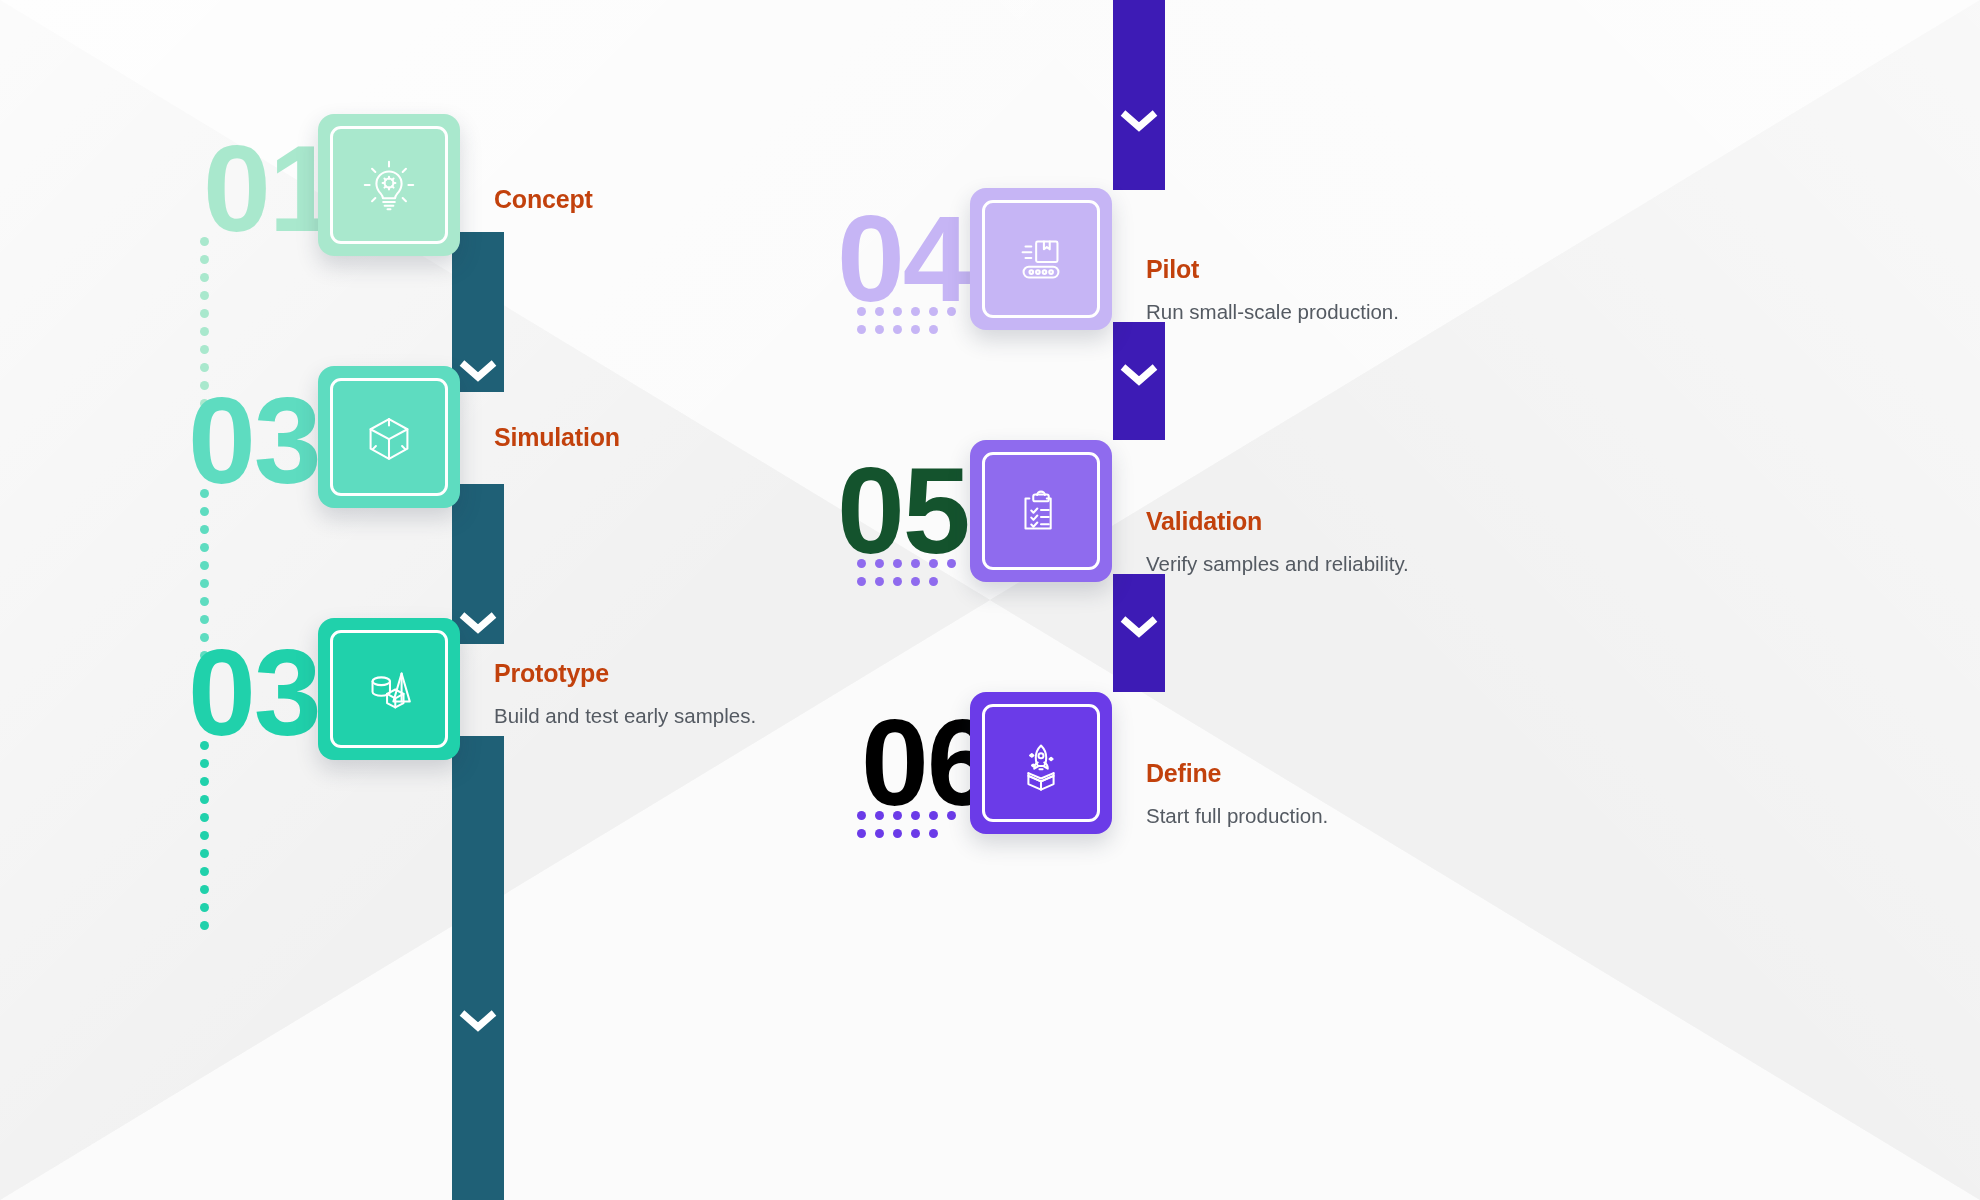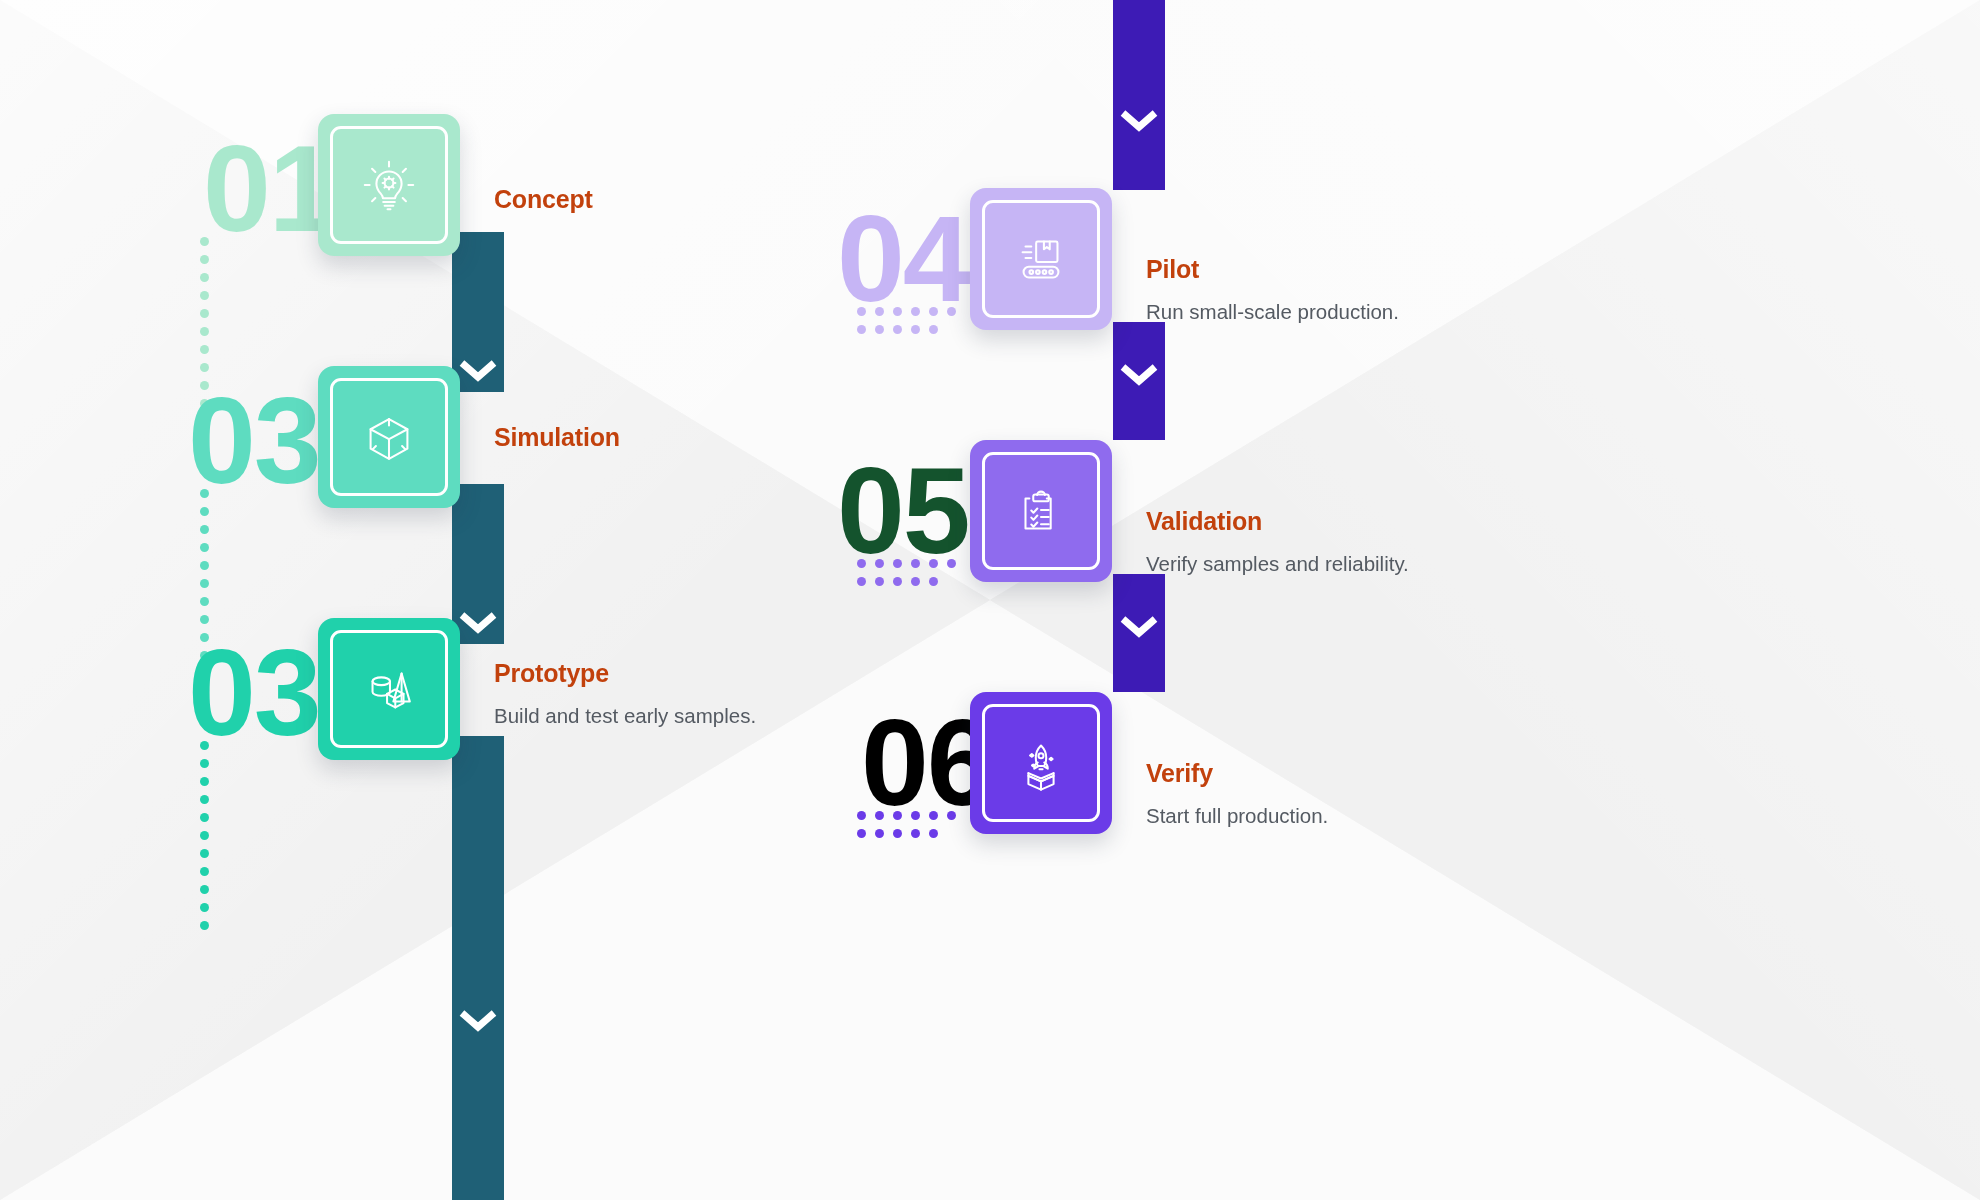--- a/index.html
+++ b/index.html
@@ -240,17 +240,17 @@
             <path d="M19 45.3 32 51v8.5L19 53.8z"></path>
             <path d="M45 45.3 32 51v8.5l13-5.7z"></path>
             <path d="M22.5 22.8l1.8 1.4-1.8 1.4-1.8-1.4z"></path>
             <path d="M42.4 26.6l1.6 1.3-1.6 1.3-1.6-1.3z"></path>
             <path d="M24 33.5l1.3 1-1.3 1-1.3-1z"></path>
           </svg>
         </span>
       </div>
     </div>
     <div class="textwrap" id="text-6" style="left:166px;top:760px;">
-      <p class="ttl">Verify</p>
+      <p class="ttl">Define</p>
       <p class="dsc">Start full production.</p>
     </div>
   </div>
 </div>
 
 </body></html>

